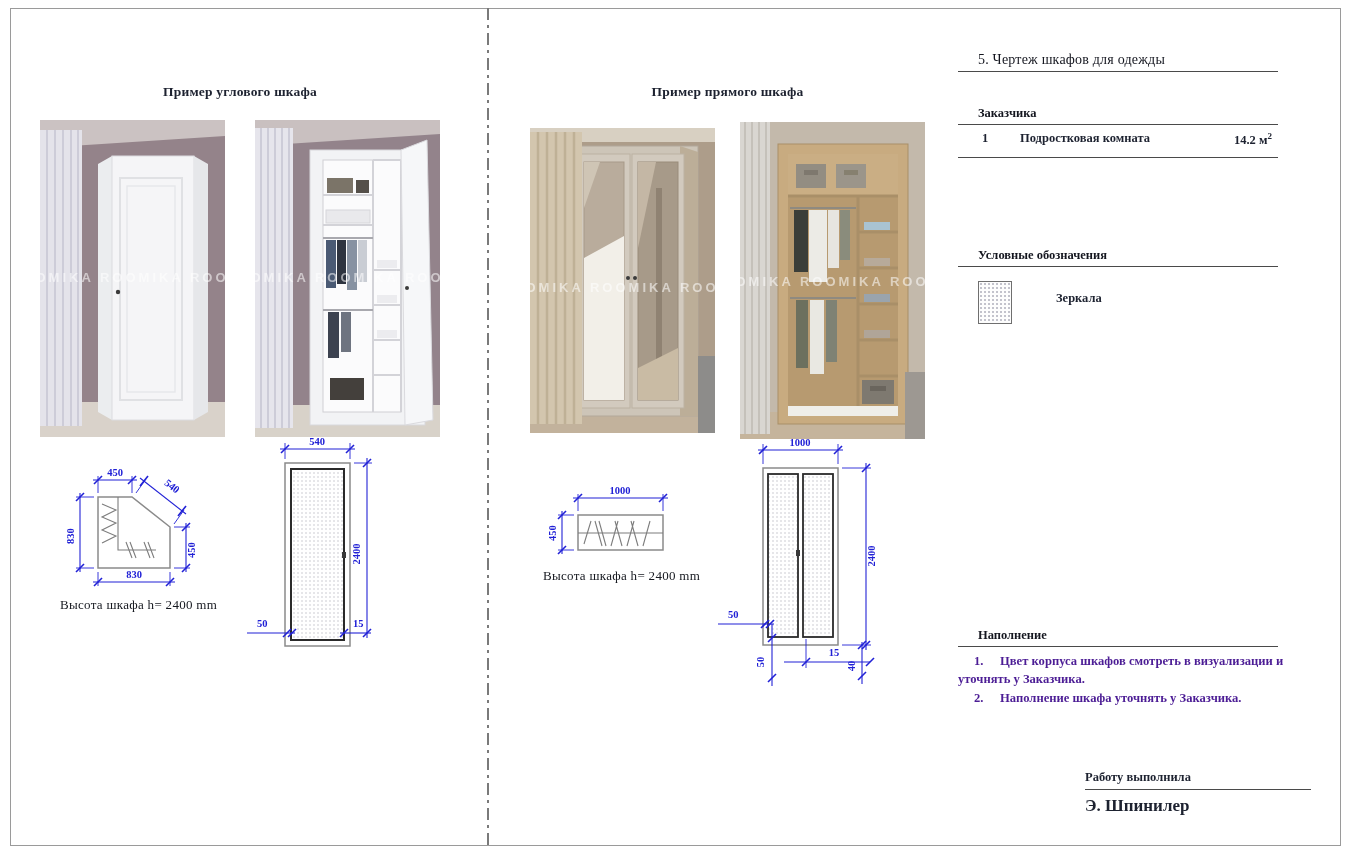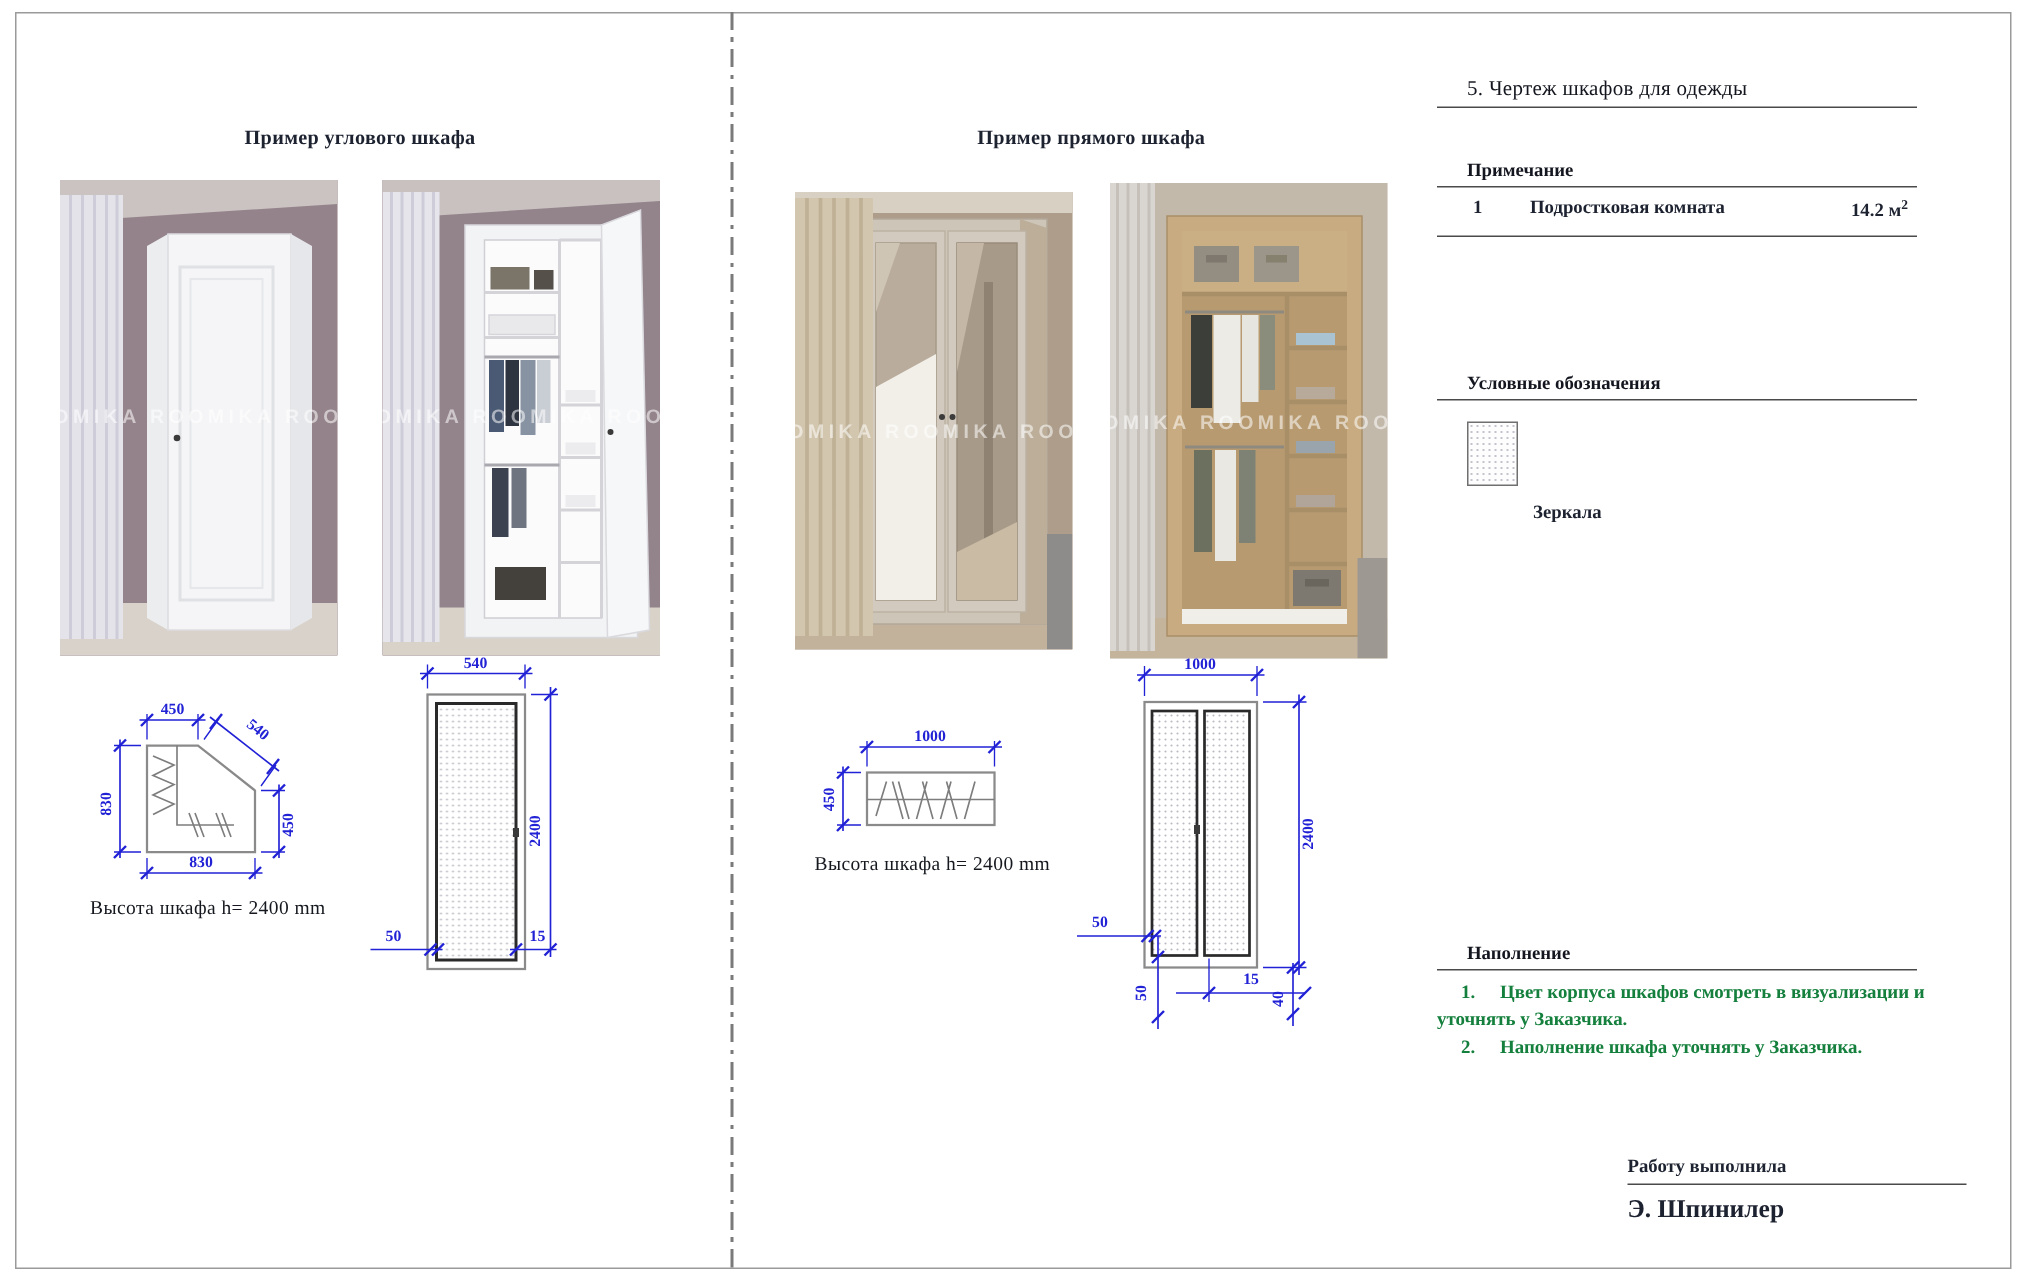--- a/index.html
+++ b/index.html
@@ -23,25 +23,25 @@
   .inner{stroke:#7d7d7d;stroke-width:1.1;fill:none;}
   
   .tb{position:absolute;left:958px;width:320px;}
   .tb-title{font-size:14px;color:#14161f;padding-left:20px;letter-spacing:.2px;}
   .rule{border-top:1.6px solid #4a4a4a;margin-top:3px;}
   .sec-head{font-size:12.5px;font-weight:700;color:#14161f;padding-left:20px;}
   .spec-row{display:flex;font-size:12.5px;font-weight:600;padding:6px 4px 6px 24px;}
   .spec-num{width:38px;}
   .spec-name{flex:1;}
   .spec-area{text-align:right;padding-right:2px;}
-  .legend-row{display:flex;align-items:flex-start;margin-top:14px;padding-left:20px;flex-direction:column;}
+  .legend-row{display:flex;align-items:flex-start;margin-top:14px;padding-left:20px;}
   .swatch{width:32px;height:41px;border:1.4px solid #6f6f6f;
       background-image:radial-gradient(#c3c3cc 0.8px, transparent 0.9px);background-size:4px 4px;background-color:#fdfdfd;}
   .legend-label{font-size:12.5px;font-weight:600;margin-left:44px;margin-top:10px;}
-  .notes{font-size:12.6px;font-weight:600;color:#15803d;margin-top:5px;line-height:1.45;}
+  .notes{font-size:12.6px;font-weight:600;color:#4c1d95;margin-top:5px;line-height:1.45;}
   .note .num{display:inline-block;margin-left:16px;width:26px;}
   .sig{position:absolute;left:1085px;width:226px;}
   .sig-label{font-size:12.5px;font-weight:600;}
   .sig-rule{border-top:1.6px solid #4a4a4a;margin-top:4px;}
   .sig-name{font-size:17px;font-weight:600;margin-top:6px;}
   sup{font-size:9px;}
 </style>
 </head>
 <body>
 
@@ -297,21 +297,21 @@
       <line class="tick" x1="142" y1="252" x2="150" y2="244"></line>
     <text class="dim-label" x="139" y="238" text-anchor="middle" transform="rotate(-90 139 238)">40</text>
   </svg>
 
   <div class="tb" style="top:52px;">
     <div class="tb-title">5. Чертеж шкафов для одежды</div>
     <div class="rule"></div>
   </div>
 
   <div class="tb" style="top:106px;">
-    <div class="sec-head">Примечание</div>
+    <div class="sec-head">Заказчика</div>
     <div class="rule"></div>
     <div class="spec-row">
       <span class="spec-num">1</span>
       <span class="spec-name">Подростковая комната</span>
       <span class="spec-area"><span>14.2 м</span><sup>2</sup></span>
     </div>
     <div class="rule"></div>
   </div>
 
   <div class="tb" style="top:248px;">

